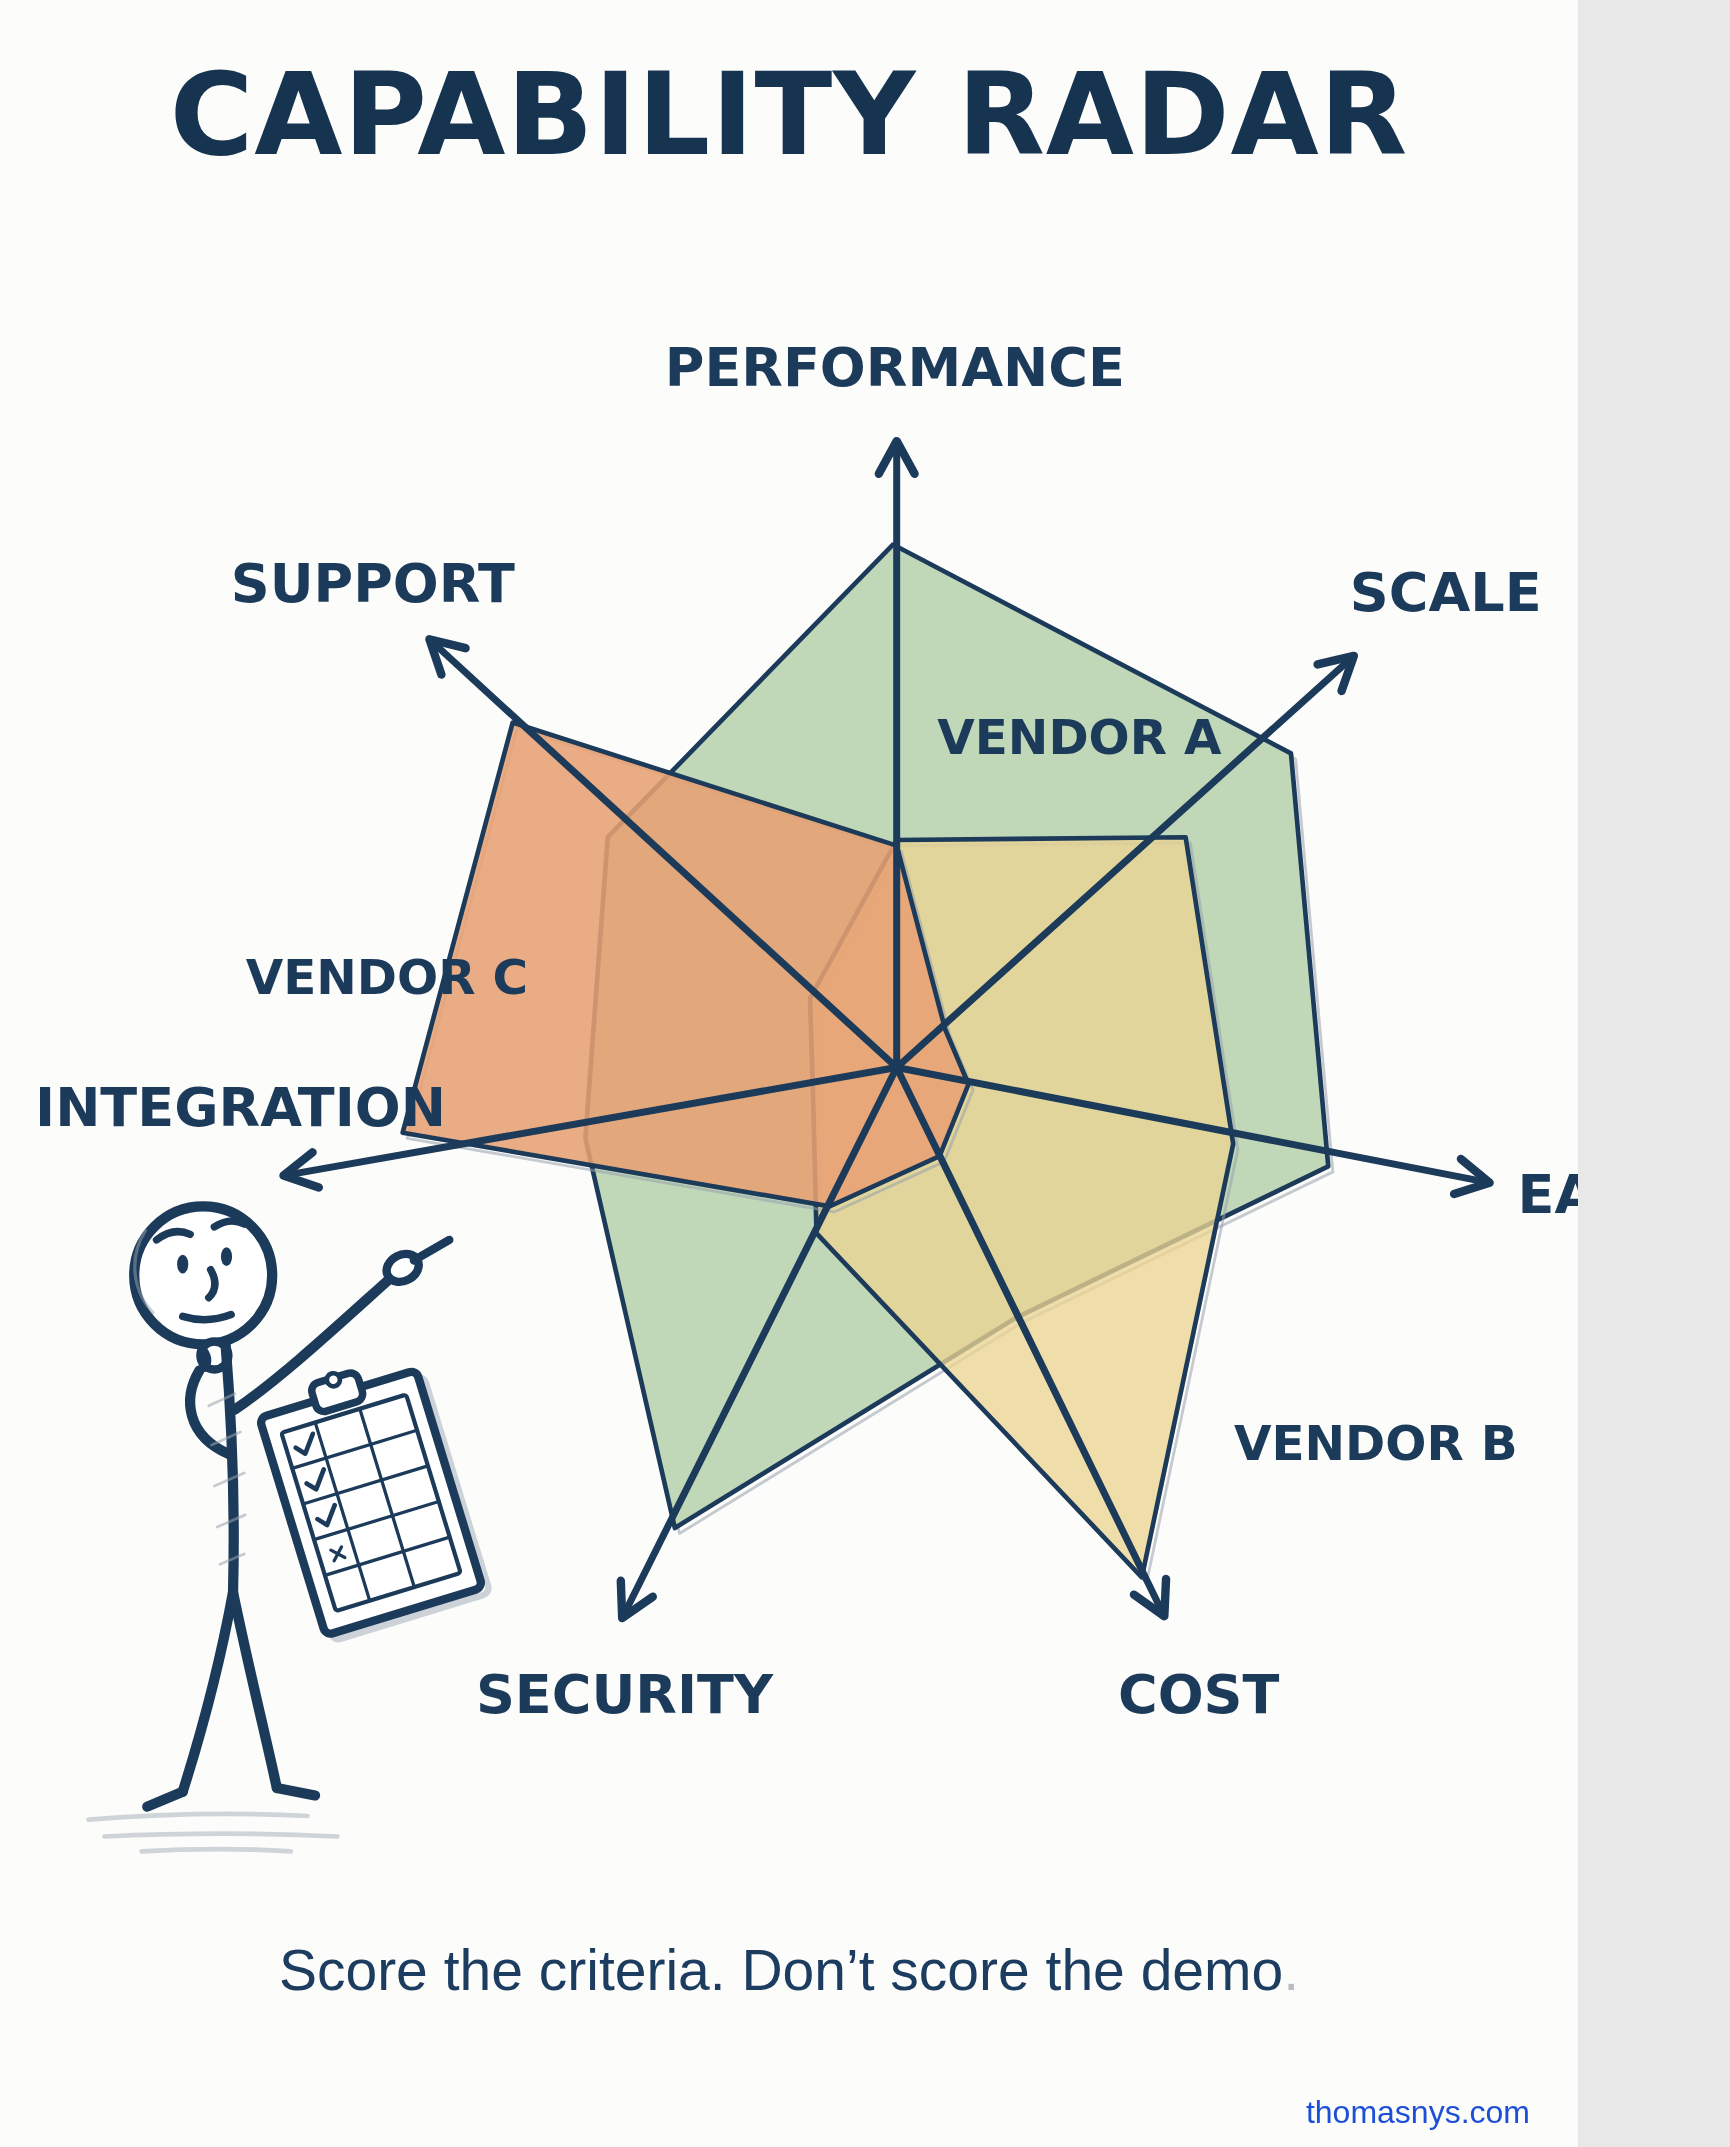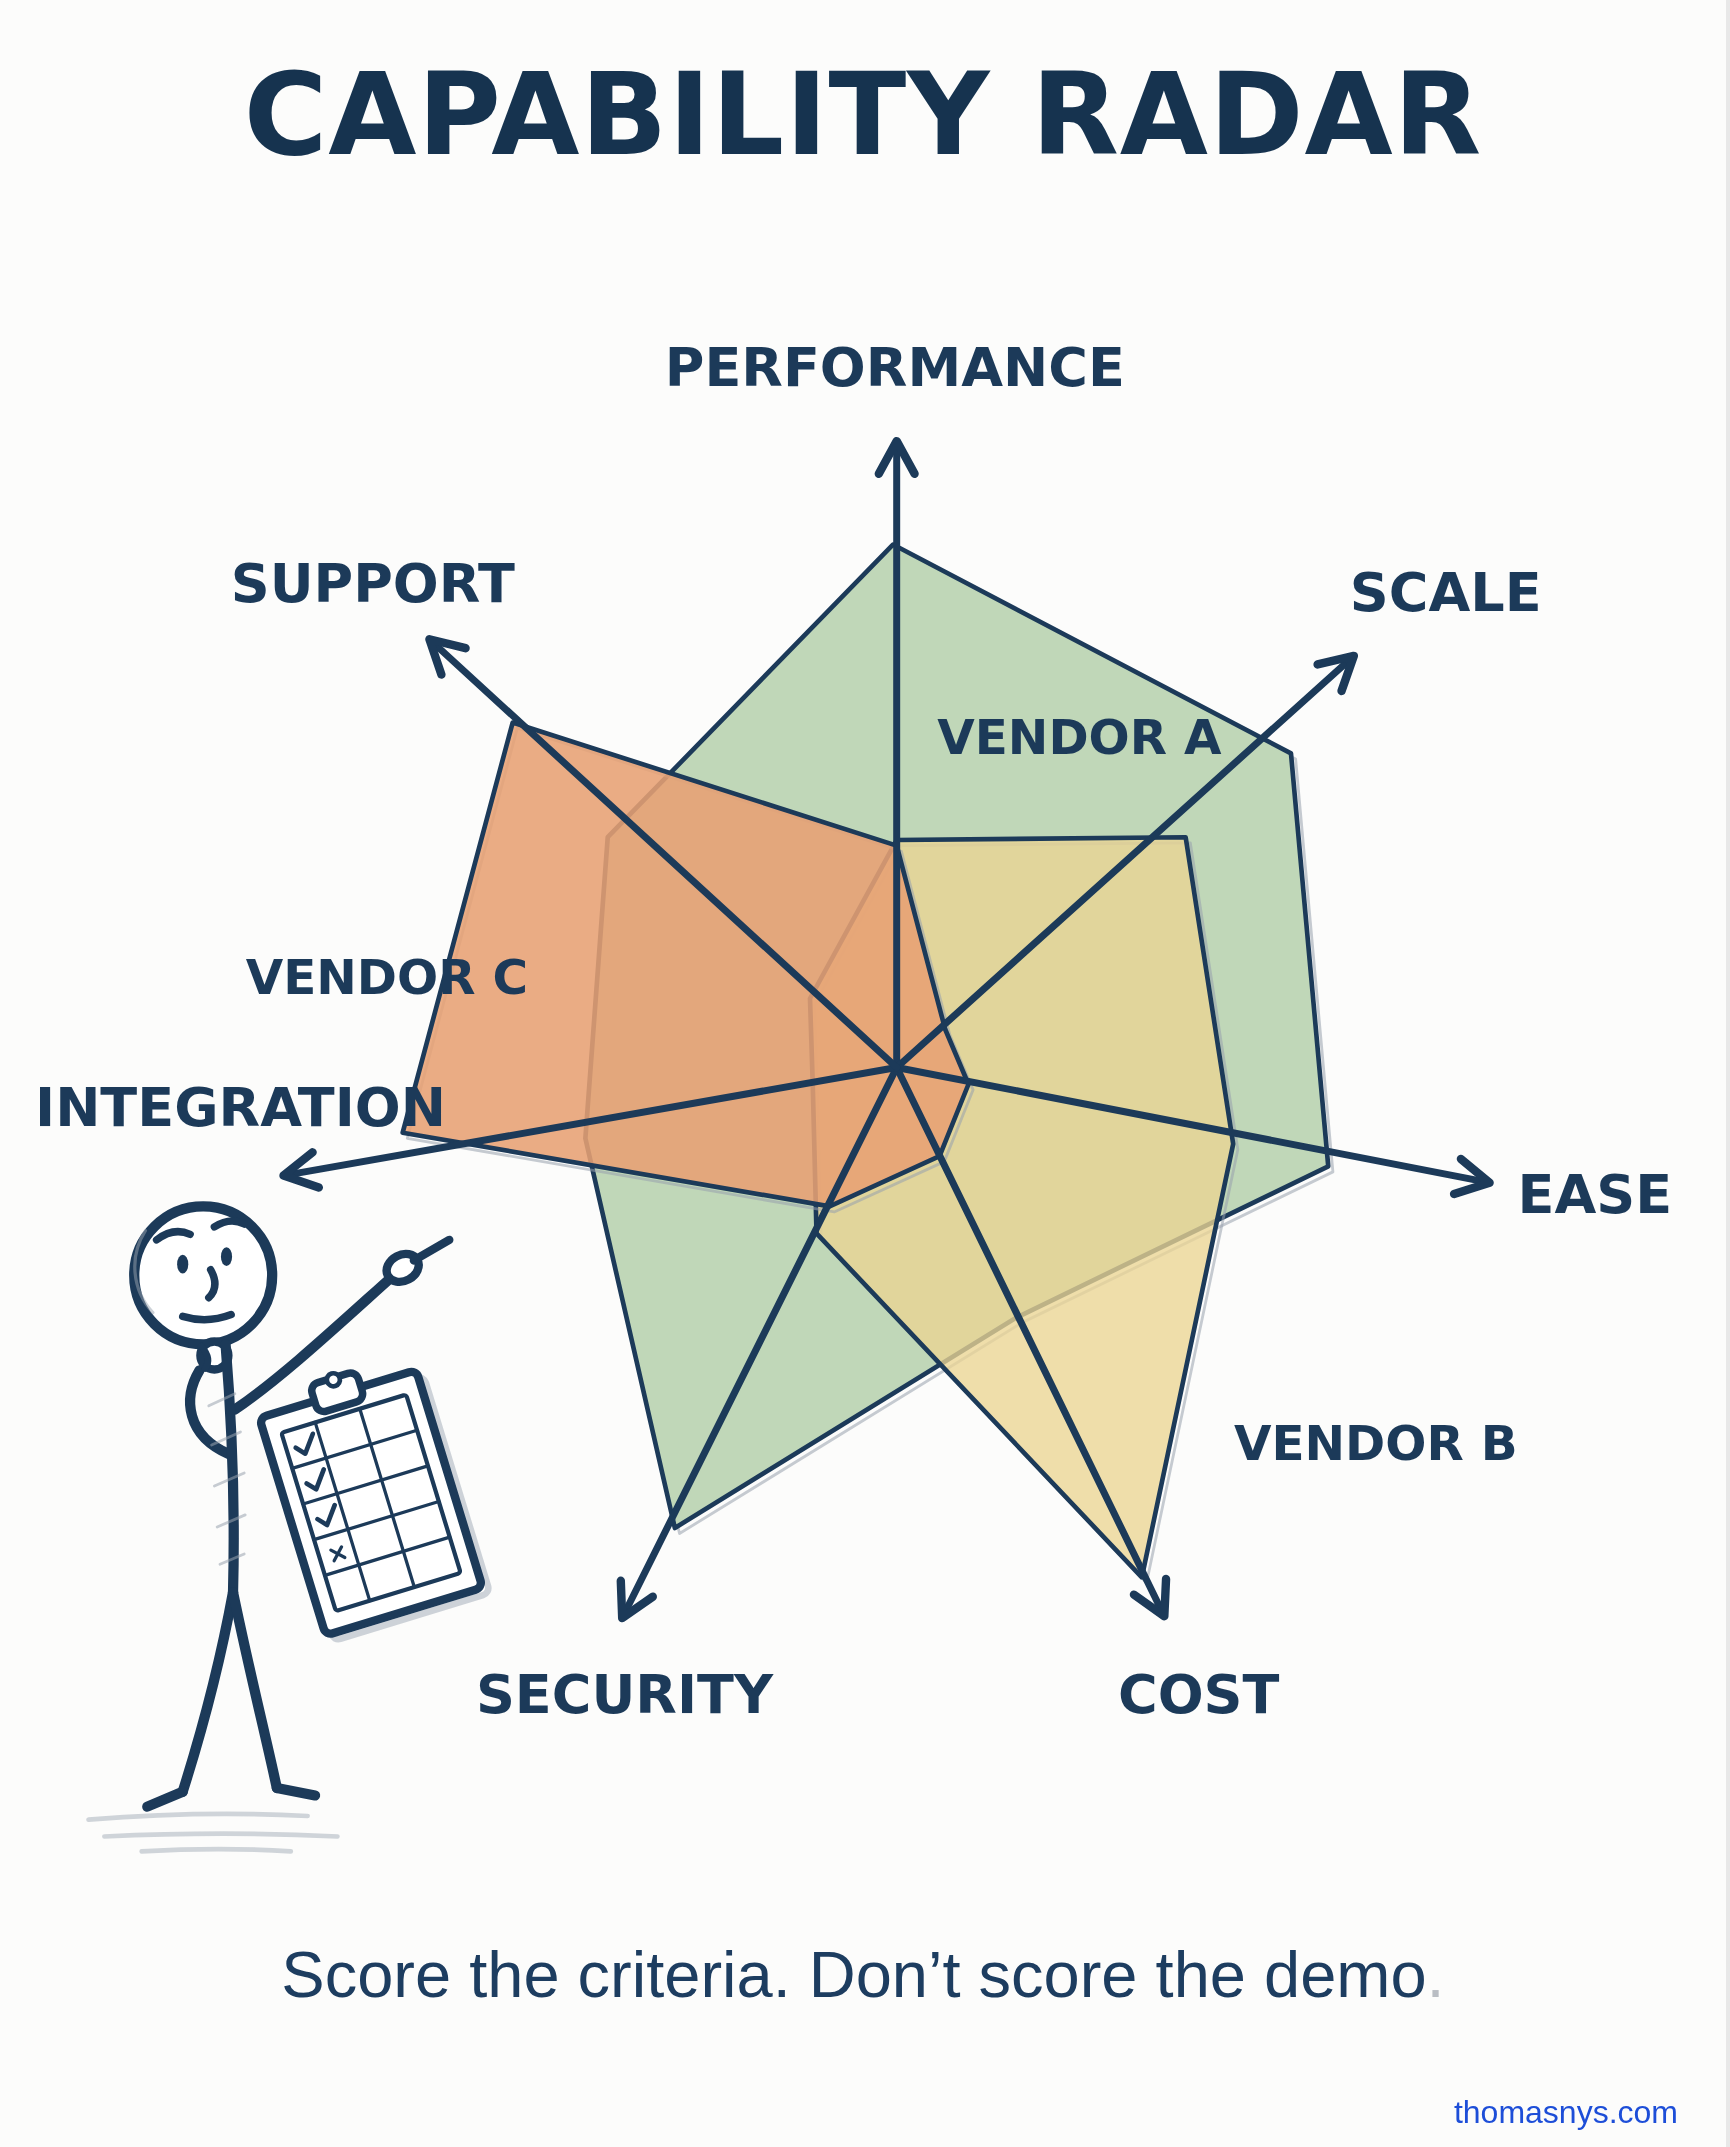--- a/index.html
+++ b/index.html
@@ -1,25 +1,25 @@
 <!DOCTYPE html>
 <html style="font-size:15px"><head>
 <meta charset="utf-8">
 <style>
   html,body{margin:0;padding:0;}
   body{background:#e8e8e8;}
-  #page{position:relative;width:1726px;height:2148px;background:#fcfcfb;overflow:hidden;
+  #page{position:relative;width:1578px;height:2148px;background:#fcfcfb;overflow:hidden;
         font-family:"DejaVu Sans",sans-serif;}
   #page-title{position:absolute;left:0;right:0;top:48px;text-align:center;
         font-size:114px;font-weight:700;letter-spacing:0.9px;color:#16334f;}
   #radar-svg{position:absolute;left:0;top:0;}
   .axis-label{font:700 58px "DejaVu Sans",sans-serif;}
   .vendor-label{font:700 52px "DejaVu Sans",sans-serif;}
   #caption{position:absolute;left:0;right:0;top:1937px;text-align:center;
-        font-family:"Liberation Sans",sans-serif;font-size:65px;color:#1d3d60;}
+        font-family:"Liberation Sans",sans-serif;font-size:57px;color:#1d3d60;}
   #caption .gray-period{color:#b9bdc3;}
   #watermark{position:absolute;right:48px;top:2094px;text-align:right;
         font-family:"Liberation Sans",sans-serif;font-size:32px;color:#1d4ed8;}
 </style>
 </head>
 <body>
 
 <div id="page">
 
   <div id="page-title">CAPABILITY RADAR</div>

